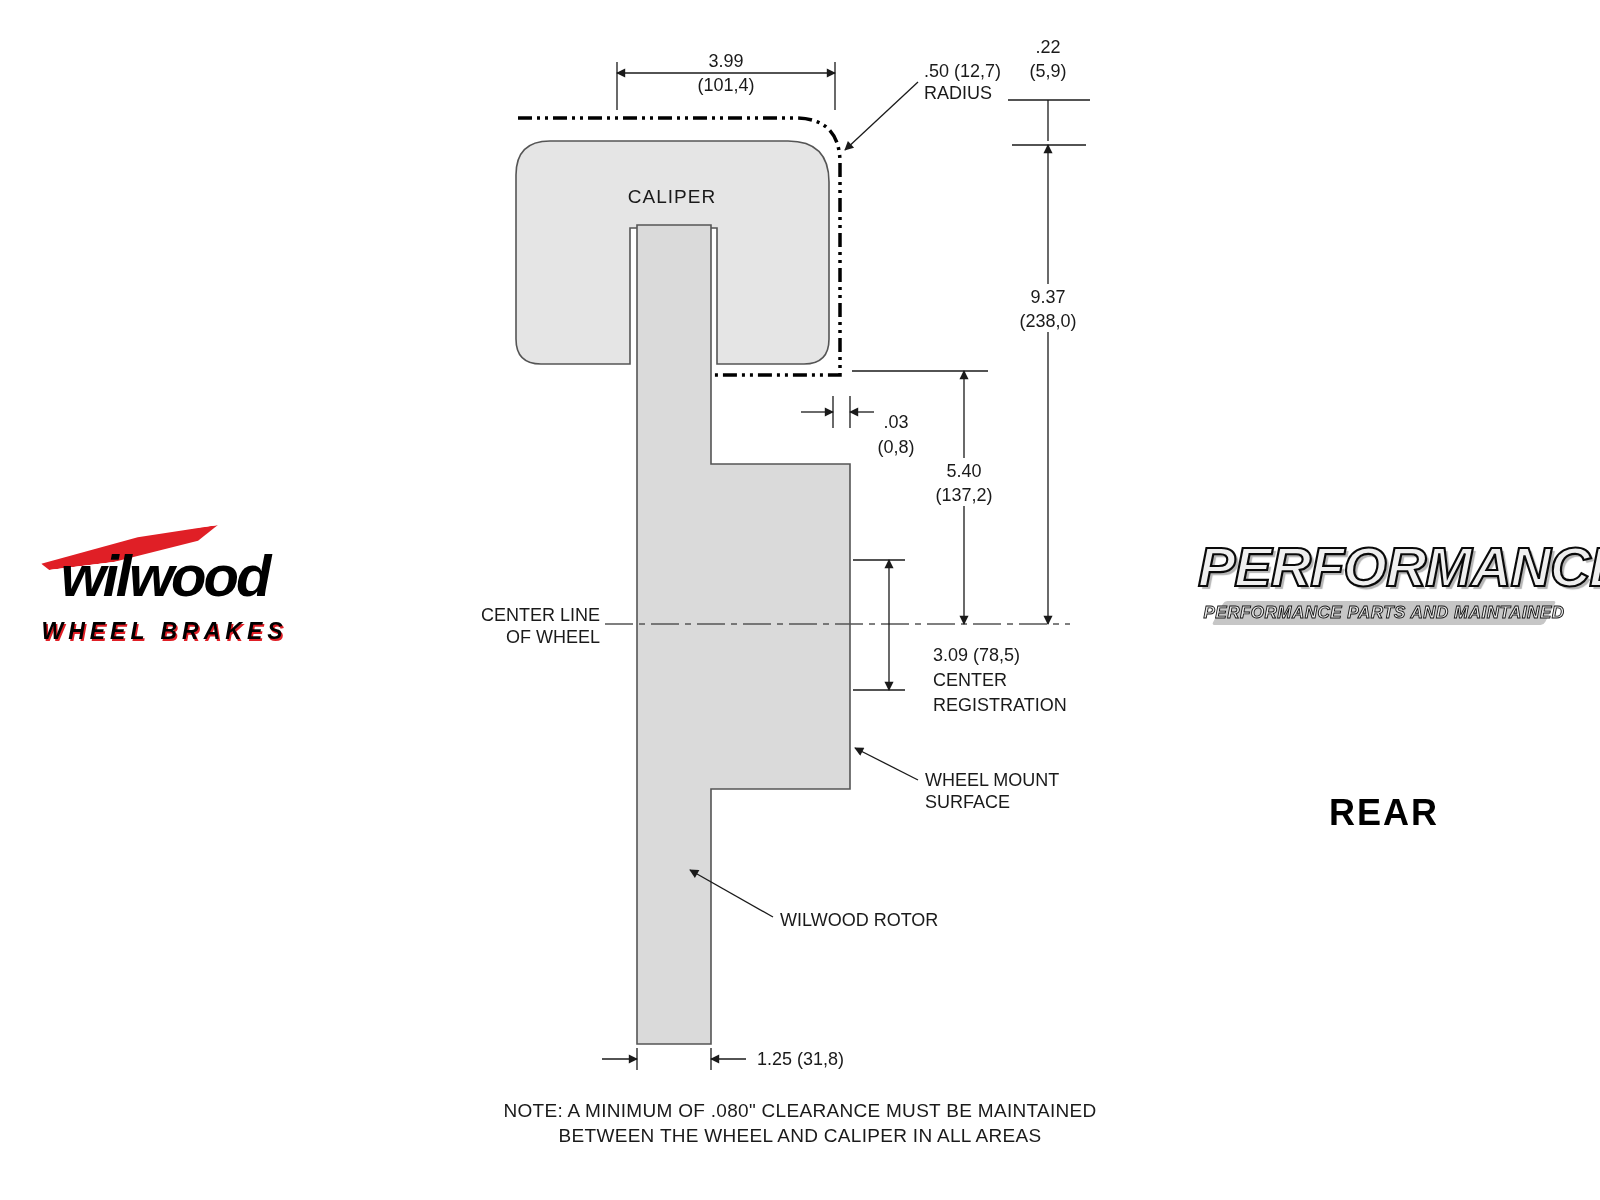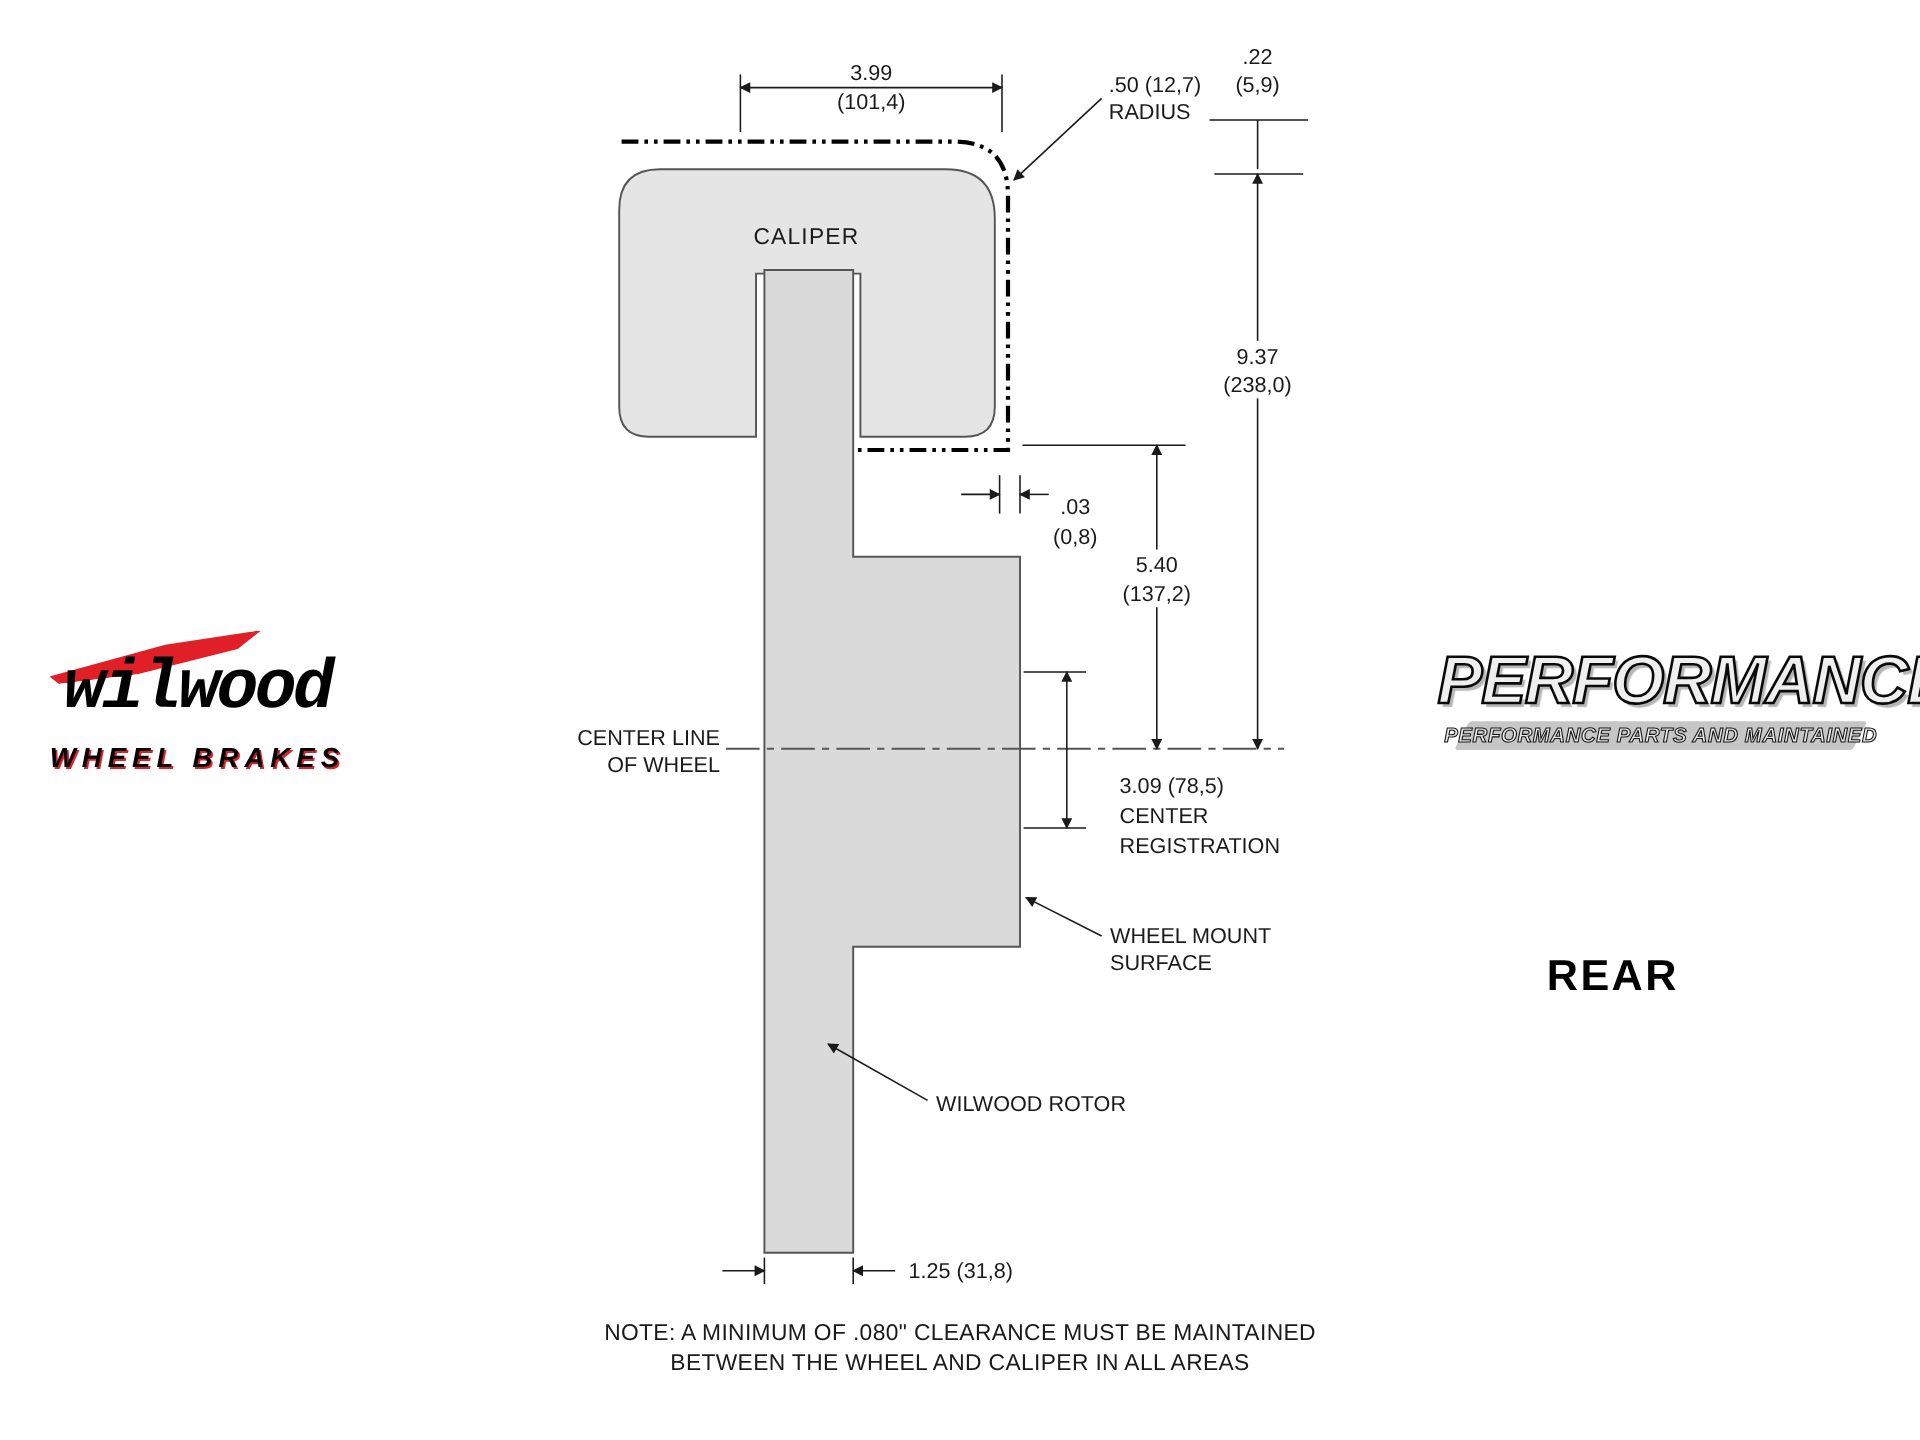--- a/index.html
+++ b/index.html
@@ -18,21 +18,21 @@
   
   .wilwood-logo { position:absolute; left:12px; top:538px; width:305px; height:115px; }
   .wilwood-swoosh {
     position:absolute; left:28px; top:-2px; width:180px; height:24px;
     background:#e01f26;
     clip-path:polygon(0 70%, 55% 10%, 100% 0, 88% 55%, 40% 100%, 4% 100%);
     transform:rotate(-7deg);
   }
   .wilwood-wordmark {
     position:absolute; left:0; top:4px; width:100%; text-align:center;
-    font-family:Liberation Mono, monospace; font-style:italic; font-weight:bold;
+    font-family:Liberation Sans, sans-serif; font-style:italic; font-weight:bold;
     font-size:58px; letter-spacing:-3px; color:#000;
   }
   .wilwood-subtitle {
     position:absolute; left:0; top:80px; width:100%; text-align:center;
     font-style:italic; font-weight:bold; font-size:23px; letter-spacing:5px;
     color:#000; text-shadow:1.5px 1.5px 0 #e01f26;
   }
 
   
   .accesspeed-logo { position:absolute; left:1198px; top:534px; width:372px; text-align:center; }
@@ -48,21 +48,21 @@
     position:absolute; left:20px; right:20px; top:2px; bottom:2px;
     background:#c6c6c6; transform:skewX(-28deg); border-radius:3px;
   }
   .accesspeed-subtitle {
     position:relative; font-style:italic; font-weight:bold; font-size:17px;
     letter-spacing:0.5px; color:#e9e9e9; -webkit-text-stroke:0.9px #111;
     white-space:nowrap; line-height:28px;
   }
 
   .rear-label {
-    position:absolute; left:1158px; top:792px; width:372px; text-align:center;
+    position:absolute; left:1198px; top:792px; width:372px; text-align:center;
     font-weight:bold; font-size:36px; letter-spacing:2px; color:#000;
   }
 </style>
 </head>
 <body>
 
 <div class="canvas">
 
   <svg width="1600" height="1200" viewBox="0 0 1600 1200">
     <defs>

